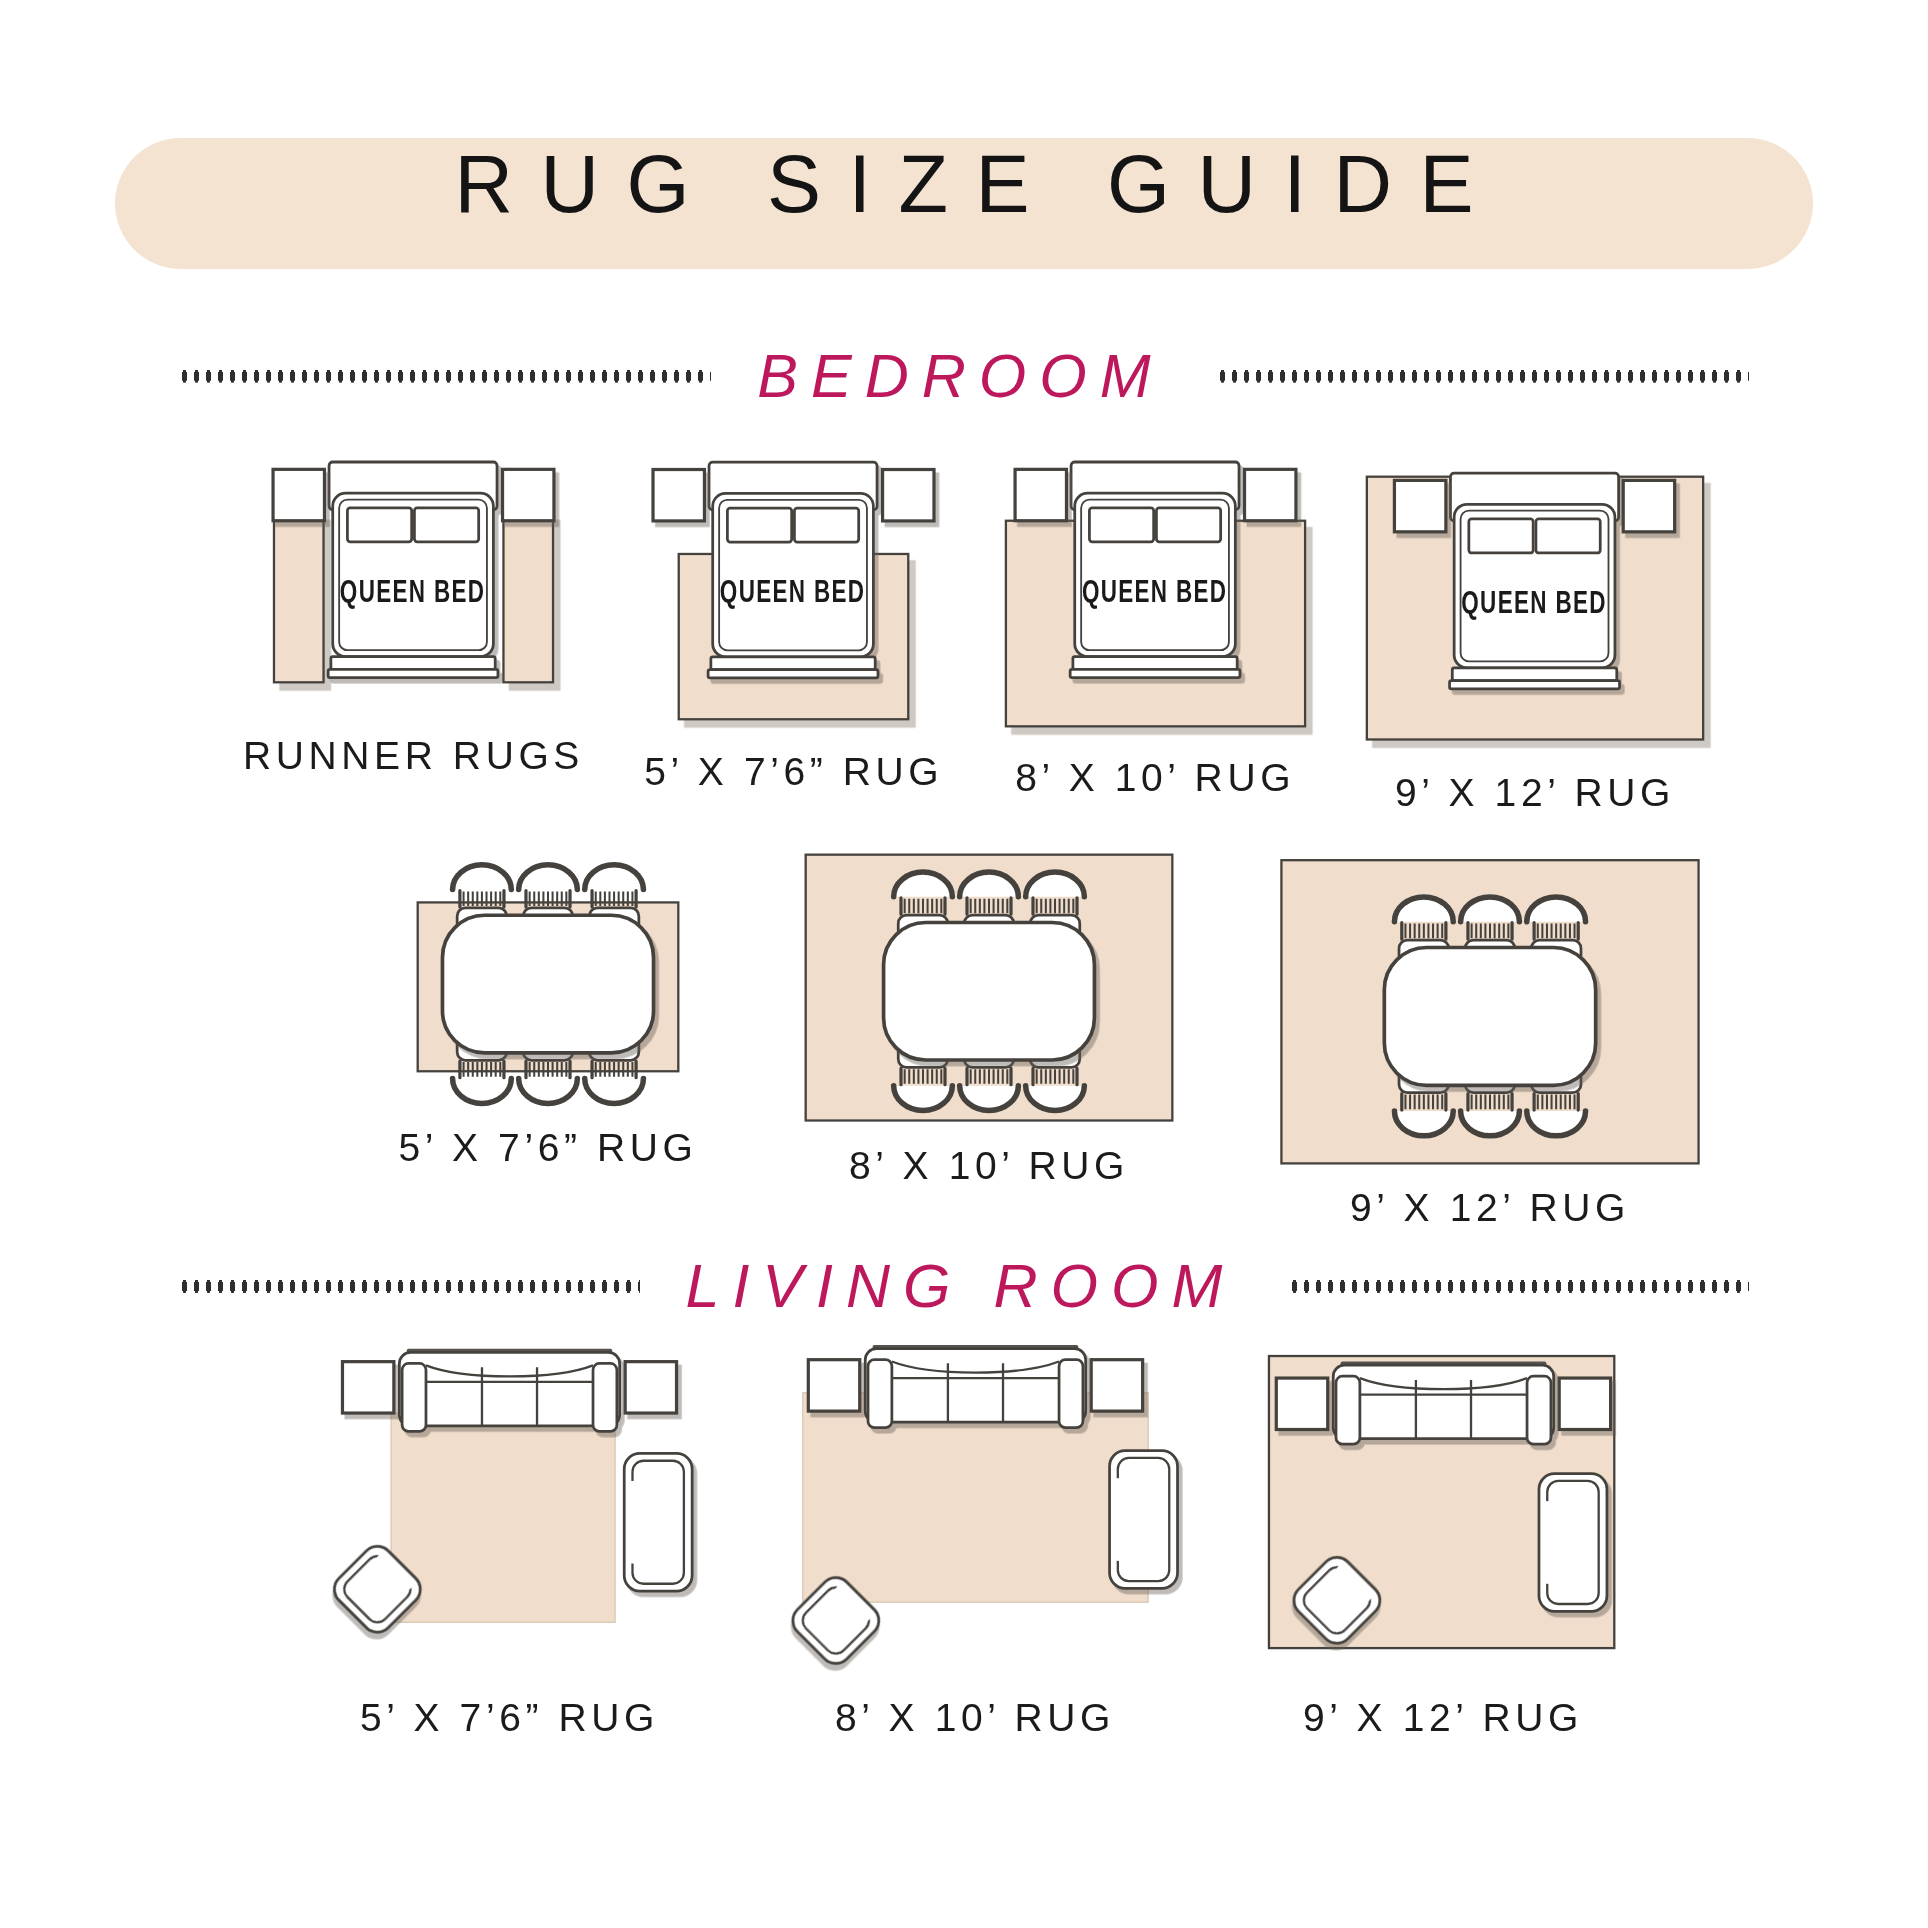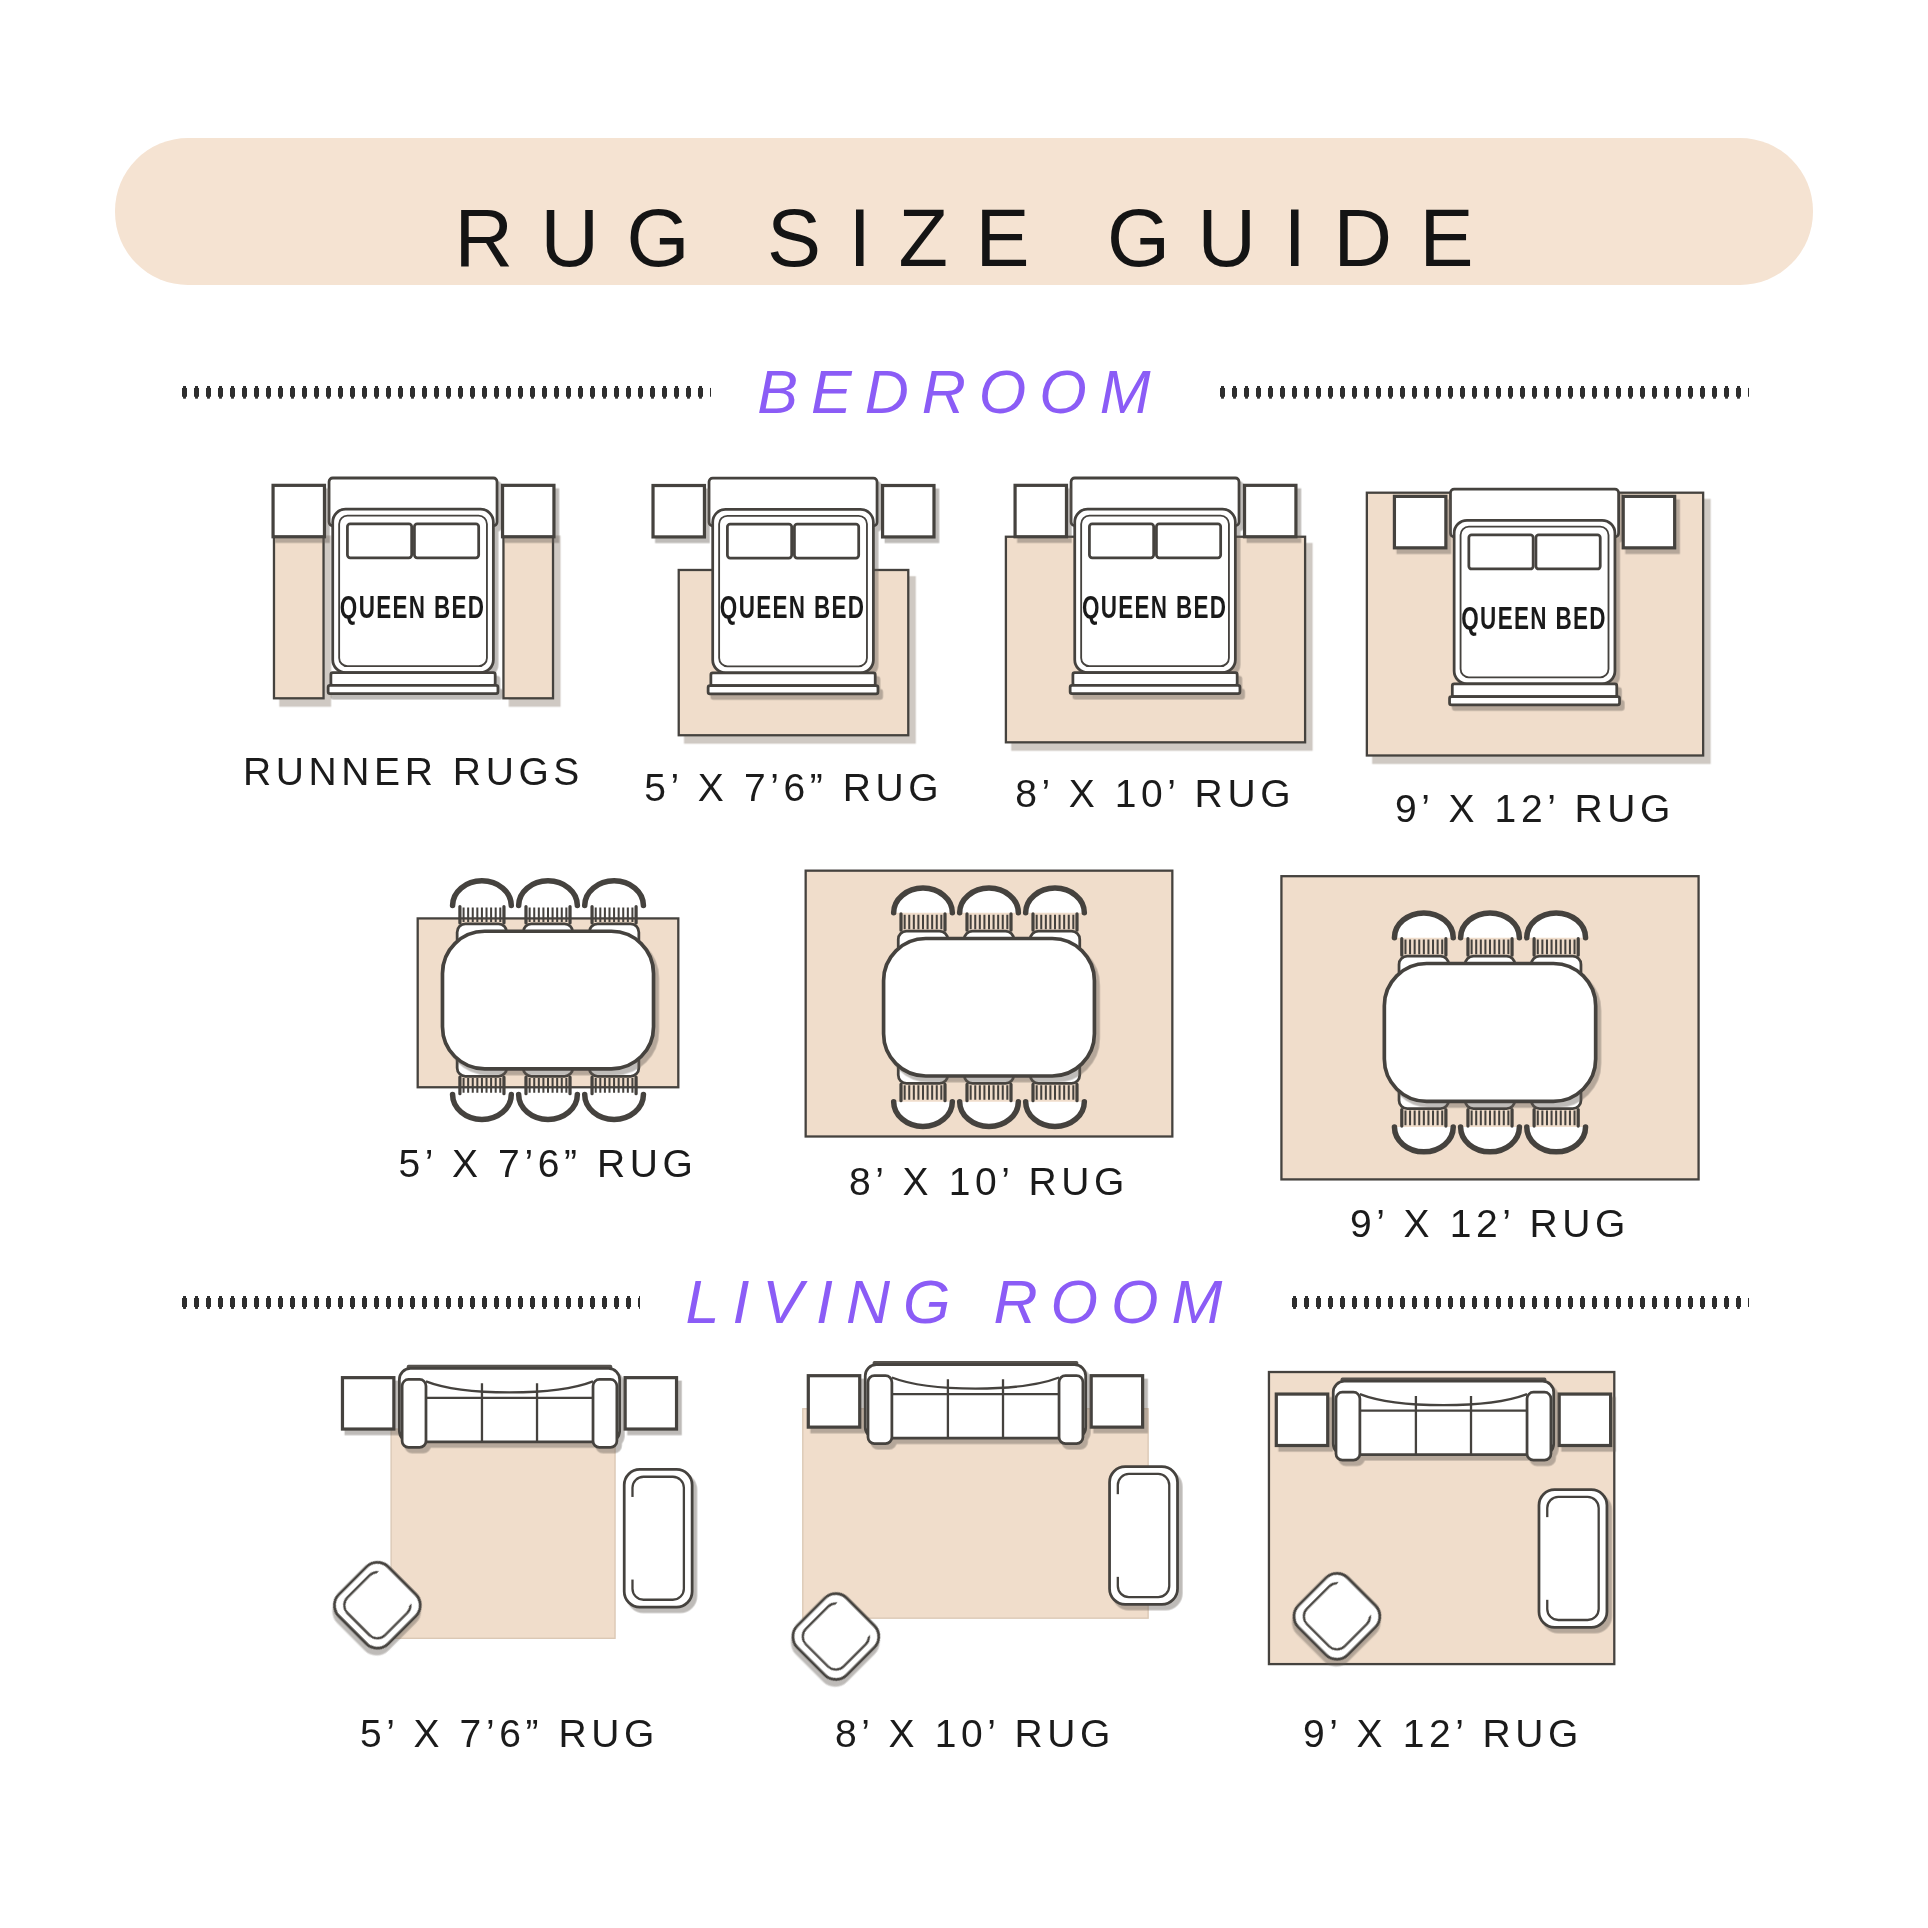--- a/index.html
+++ b/index.html
@@ -7,32 +7,32 @@
     --banner:#f5e3d2;
     --ink:#45423e;
   }
   *{box-sizing:border-box}
   html,body{margin:0;padding:0}
   body{
     width:1928px;height:1928px;background:#ffffff;overflow:hidden;
     font-family:"Liberation Sans", sans-serif;color:#1a1a1a;
   }
   .banner{
-    margin:138px 115px 0;height:147px;border-radius:73px;
+    margin:138px 115px 0;height:131px;border-radius:73px;
     background:var(--banner);
-    display:flex;align-items:flex-end;justify-content:center;
+    display:flex;align-items:flex-start;justify-content:center;
   }
   .banner h1{
     margin:0;font-size:81px;font-weight:500;letter-spacing:27.5px;padding-left:27.5px;
     color:#141414;white-space:nowrap;
   }
   .sec-head{display:flex;align-items:center;margin:0 179px;gap:46px}
   .sec-head h2{
     margin:0;font-size:61px;font-style:italic;font-weight:500;
-    letter-spacing:13px;color:#8b5cf6;white-space:nowrap;padding-right:7.3px;
+    letter-spacing:13px;color:#be185d;white-space:nowrap;padding-right:7.3px;
   }
   .dots{
     flex:1;height:14.7px;
     background:radial-gradient(2.8px 6.4px at 5.5px 7.3px,#2e2e2e 99%,rgba(0,0,0,0) 100%) 0 0/12px 14.7px repeat-x;
   }
   .sec-head.h-bed{margin-top:72px}
   .sec-head.h-kitchen{margin-top:24px}
   .sec-head.h-lr{margin-top:18.4px}
   .row{display:flex;justify-content:space-between;align-items:flex-start}
   .row-bed{margin:51px 223px 0 243px}

